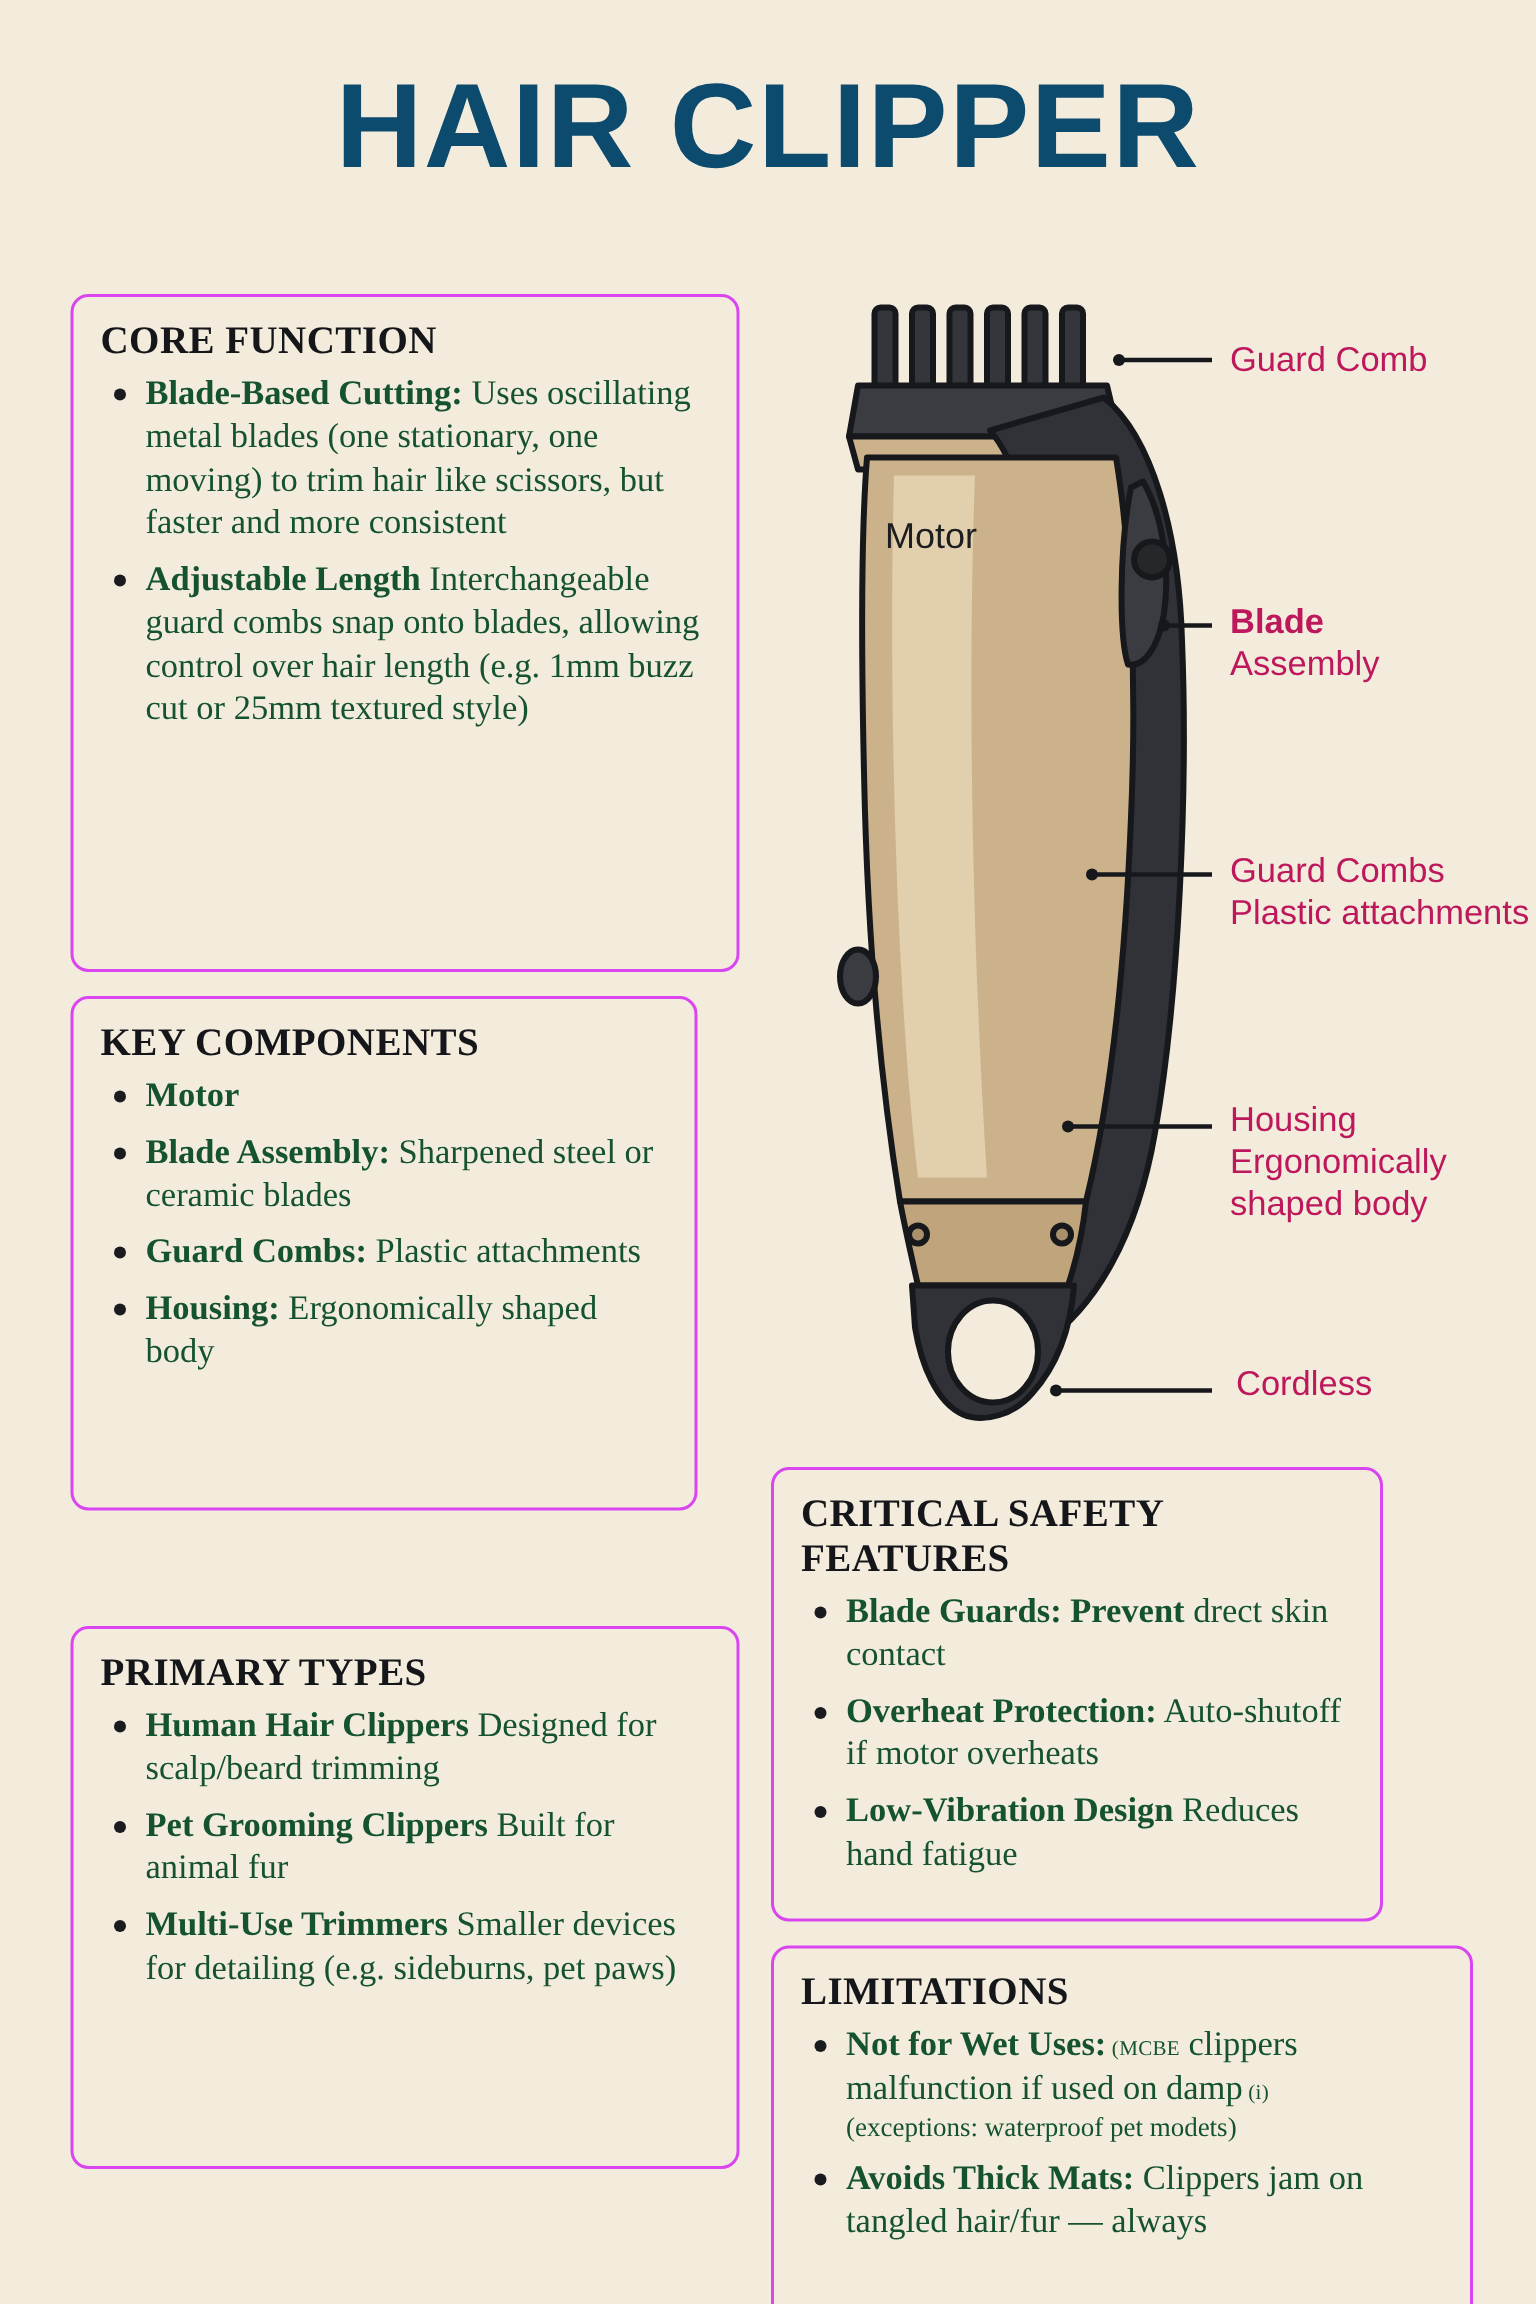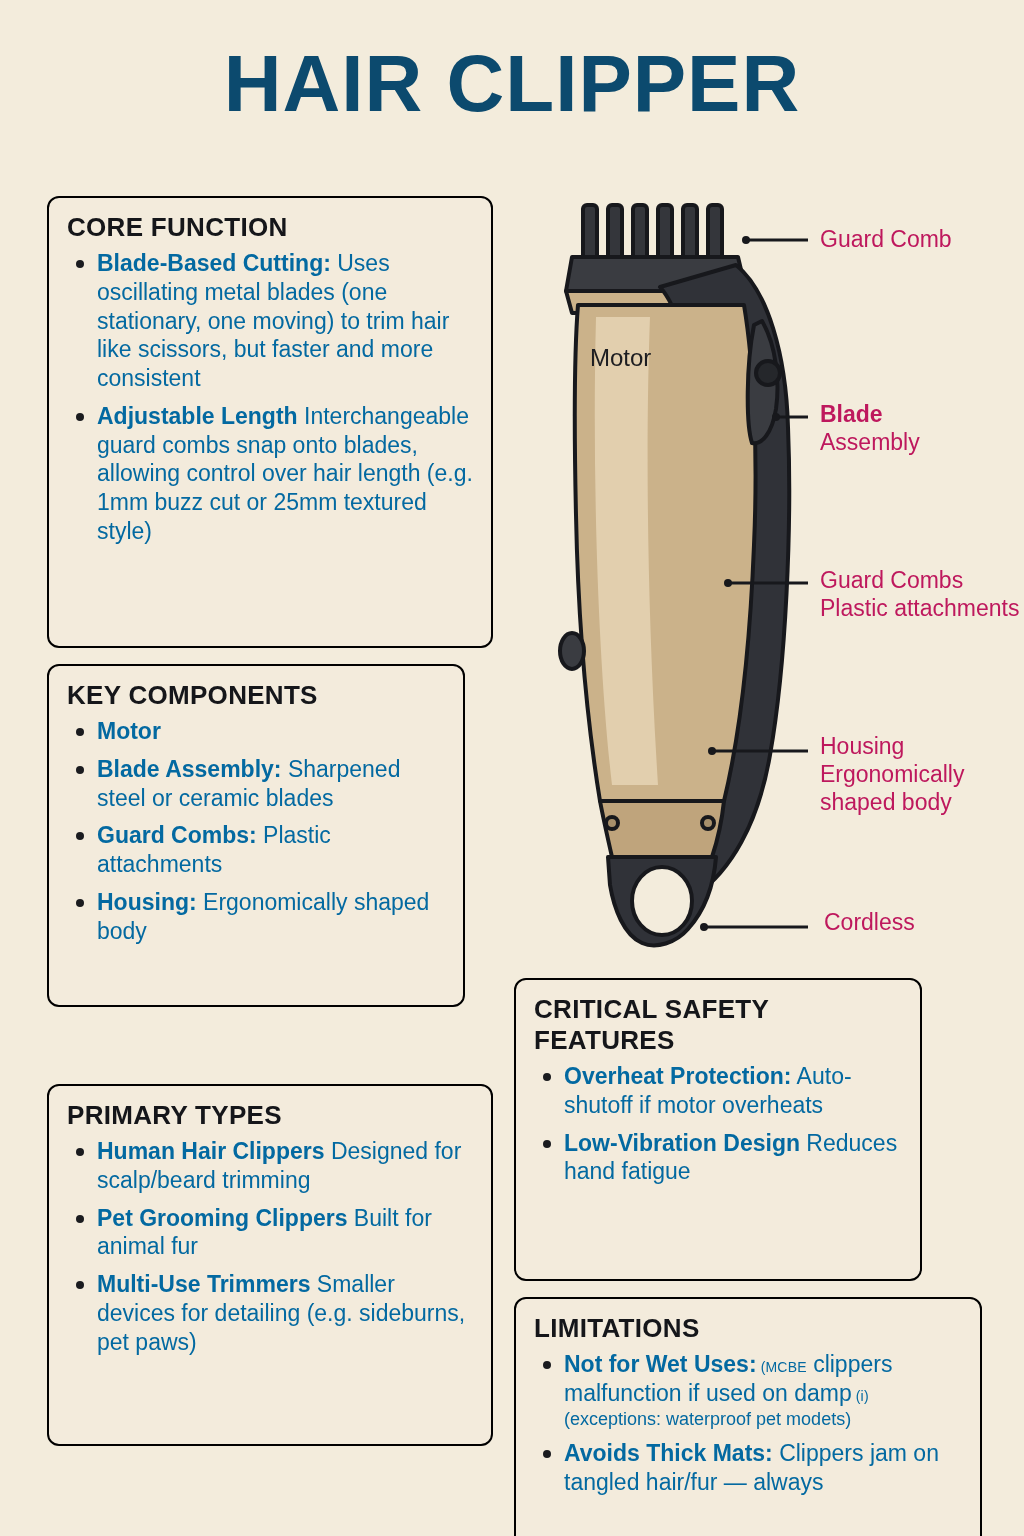--- a/index.html
+++ b/index.html
@@ -31,45 +31,46 @@
     font-size: 80px;
     font-weight: 700;
     letter-spacing: 1px;
     color: #0c4a6e;
     line-height: 1;
   }
 
   
   .panel {
     position: absolute;
-    border: 2px solid #000000;
+    border: 2px solid #d946ef;
     border-radius: 12px;
     background: rgba(243, 236, 220, 0.35);
     box-sizing: border-box;
     padding: 14px 18px 16px 18px;
+    font-family: Liberation Serif, serif;
   }
   .panel h2 {
     margin: 0 0 6px 0;
     font-size: 26px;
     font-weight: 700;
     letter-spacing: 0.3px;
     color: #15161a;
   }
   ul.bullets {
     margin: 0;
     padding: 0;
     list-style: none;
   }
   ul.bullets > li {
     position: relative;
     padding-left: 30px;
     margin-bottom: 9px;
     font-size: 23px;
     line-height: 1.25;
-    color: #0369a1;
+    color: #14532d;
   }
   ul.bullets > li:last-child { margin-bottom: 0; }
   ul.bullets > li:before {
     content: "";
     position: absolute;
     left: 9px;
     top: 11px;
     width: 8px;
     height: 8px;
     border-radius: 50%;
@@ -165,20 +166,23 @@
       </li>
       <li>
         <span class="lbl">Multi-Use Trimmers</span><span> Smaller devices for detailing (e.g. sideburns, pet paws)</span>
       </li>
     </ul>
   </div>
 
   <div class="panel" id="panel-safety">
     <h2>CRITICAL SAFETY FEATURES</h2>
     <ul class="bullets">
+      <li>
+        <span class="lbl">Blade Guards: Prevent</span><span> drect skin contact</span>
+      </li>
       <li>
         <span class="lbl">Overheat Protection:</span><span> Auto-shutoff if motor overheats</span>
       </li>
       <li>
         <span class="lbl">Low-Vibration Design</span><span> Reduces hand fatigue</span>
       </li>
     </ul>
   </div>
 
   <div class="panel" id="panel-limits">

